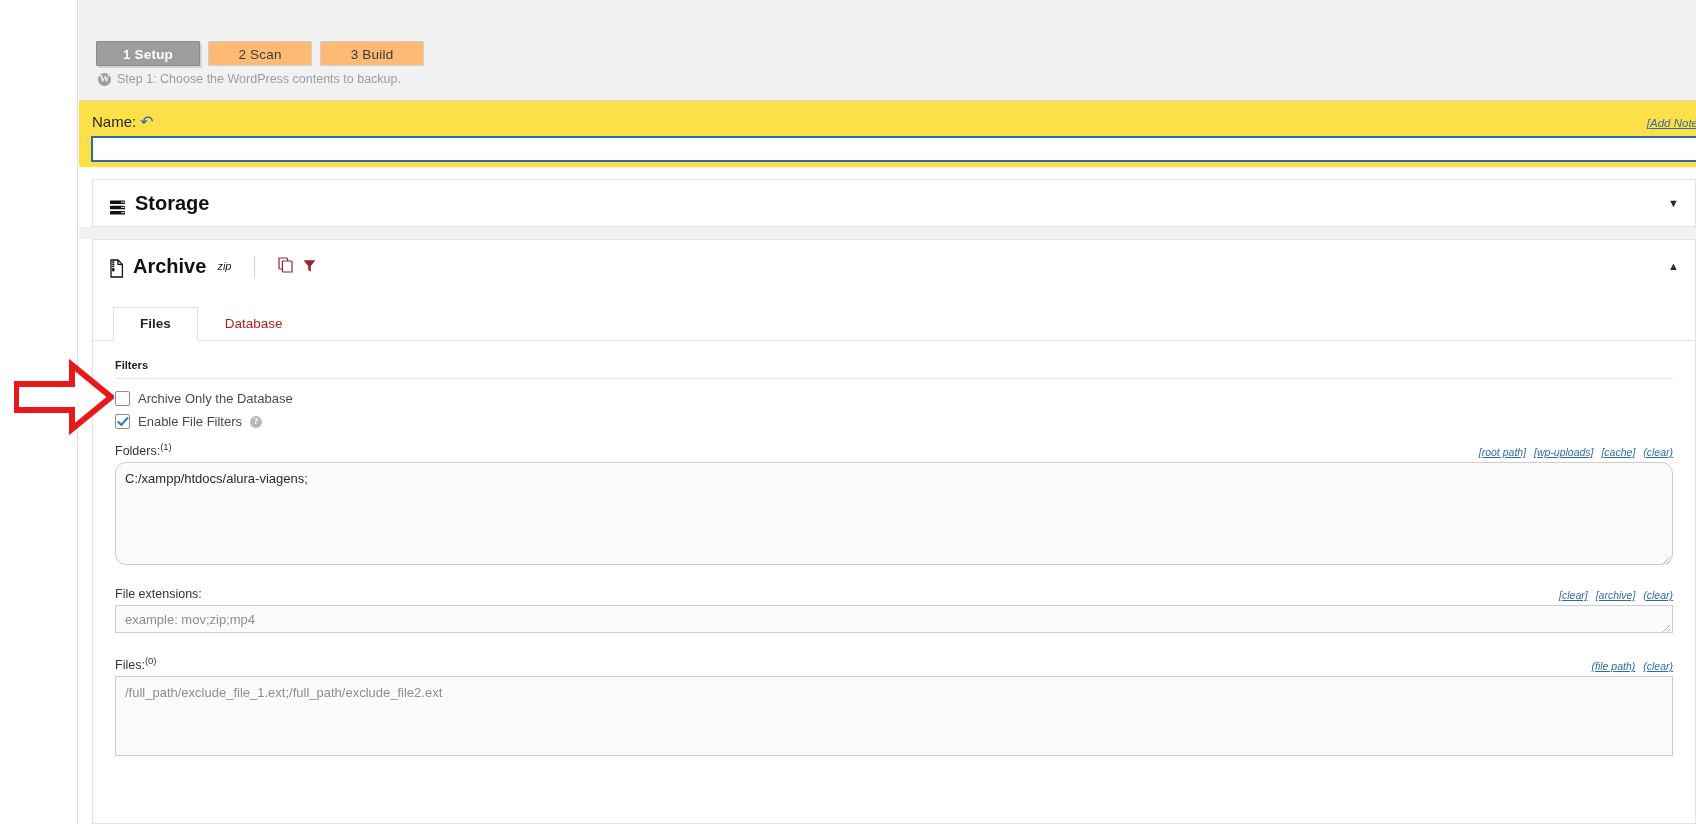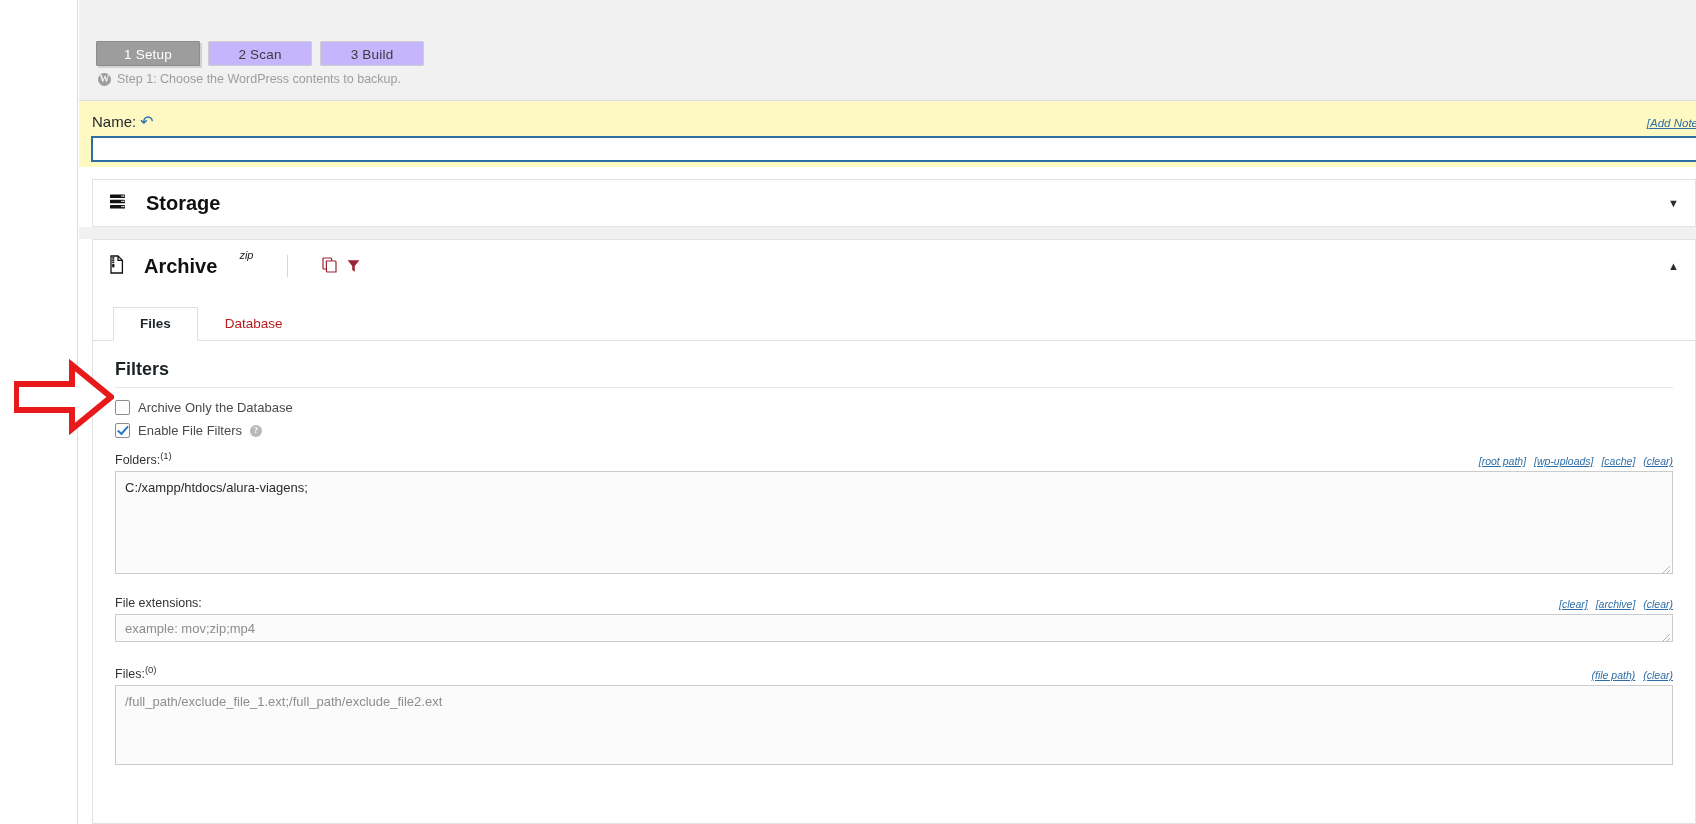--- a/index.html
+++ b/index.html
@@ -29,54 +29,54 @@
   }
   .steps-row {
     position: absolute; left: 17px; top: 41px;
     display: flex; align-items: flex-start;
   }
   .step {
     height: 25px; line-height: 25px;
     padding: 0 18px;
     font-size: 13.5px;
     color: #3c3c3c;
-    background: #c4b5fd;
+    background: #fdba74;
     border: 1px solid #cfcfcf;
     box-sizing: border-box;
     margin-right: 8px;
     text-align: center;
     min-width: 104px;
     border-radius: 1px;
     letter-spacing: .2px;
   }
   .step.active {
     background: #9d9d9d;
     color: #ffffff;
-    font-weight: normal;
+    font-weight: bold;
     border-color: #8c8c8c;
     box-shadow: 2px 2px 0 rgba(0,0,0,.12);
   }
   .step-desc {
     position: absolute; left: 19px; top: 72px;
     font-size: 12.5px; color: #9d9d9d;
     display: flex; align-items: center; gap: 6px;
   }
   .wp-badge {
     width: 13px; height: 13px; border-radius: 50%;
     background: #9d9d9d; color: #f1f1f1;
     font-size: 10px; font-weight: bold;
     display: inline-flex; align-items: center; justify-content: center;
     font-family: "Liberation Serif", serif;
     line-height: 1;
   }
 
   
   .name-band {
     position: absolute; left: 79px; top: 101px; width: 1617px; height: 66px;
-    background: #fef9c3;
+    background: #fde047;
     box-sizing: border-box;
   }
   .name-label {
     position: absolute; left: 13px; top: 12px;
     font-size: 15px; color: #23282d;
     display: flex; align-items: center; gap: 4px;
   }
   .reset-icon {
     color: #1f6fb2; font-size: 16px; line-height: 1;
     display: inline-block; transform: scaleX(-1);
@@ -109,21 +109,21 @@
     position: absolute; left: 79px; width: 1617px; height: 12px;
     background: #f1f1f1;
   }
   .panel-head {
     height: 52px; display: flex; align-items: center;
     padding: 0 16px; box-sizing: border-box;
     position: relative;
   }
   .panel-title {
     font-size: 20px; font-weight: bold; color: #111111;
-    display: flex; align-items: flex-start; gap: 20px;
+    display: flex; align-items: flex-end; gap: 9px;
     font-family: "Liberation Sans", sans-serif;
   }
   .sup-zip {
     font-size: 11px; font-weight: normal; font-style: italic;
     color: #222; vertical-align: super; position: relative; top: -6px;
     margin-left: 2px;
   }
   .panel-toggle {
     position: absolute; right: 16px; top: 50%;
     transform: translateY(-50%);
@@ -156,21 +156,21 @@
   }
   .tab.active {
     font-weight: bold; color: #1d2327;
     background: #ffffff;
     border: 1px solid #e0e0e0;
     border-bottom: 1px solid #ffffff;
   }
 
   .filters-wrap { padding: 18px 22px 0 22px; }
   .filters-title {
-    font-size: 18px; font-weight: bold; color: #1d2327;
+    font-size: 11px; font-weight: bold; color: #1d2327;
     padding-bottom: 7px;
     border-bottom: 1px solid #e6e6e6;
     margin-bottom: 12px;
   }
   .cbrow {
     display: flex; align-items: center; gap: 8px;
     font-size: 13px; color: #4a4a4a;
     margin-bottom: 8px;
   }
   .cbox {
@@ -339,21 +339,21 @@
           <div class="field-label">
             <span>Folders:</span><span class="cnt">(1)</span>
           </div>
           <div class="field-links">
             <a href="#">[root path]</a>
             <a href="#">[wp-uploads]</a>
             <a href="#">[cache]</a>
             <a href="#">(clear)</a>
           </div>
         </div>
-        <textarea class="box" rows="5" style="height: 103px;">C:/xampp/htdocs/alura-viagens;</textarea>
+        <textarea class="box" rows="5" style="height: 103px; border-radius: 11px;">C:/xampp/htdocs/alura-viagens;</textarea>
         <span class="corner-grip">
           <svg width="12" height="12" viewBox="0 0 12 12">
             <path d="M11 4 L4 11 M11 8 L8 11" stroke="#b5b5b5" stroke-width="1"></path>
           </svg>
         </span>
       </div>
 
       <div class="field-block" style="margin-top:22px;">
         <div class="field-head">
           <div class="field-label">File extensions:</div>

